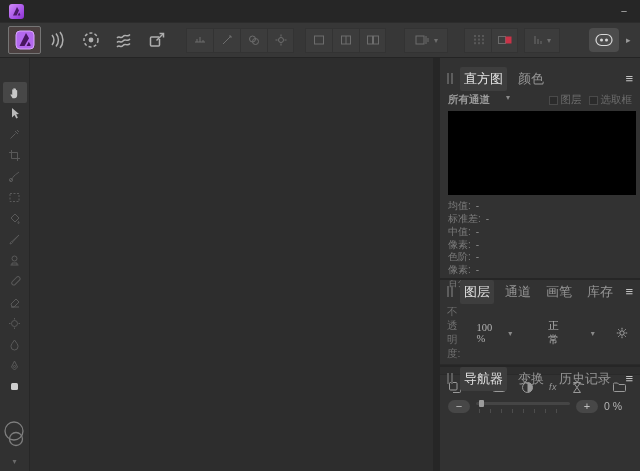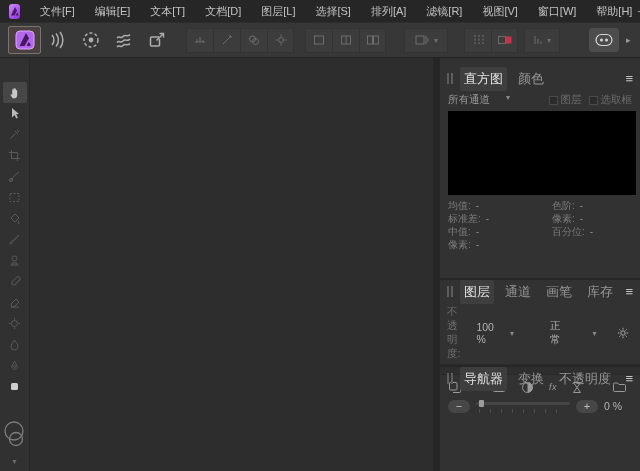--- a/index.html
+++ b/index.html
@@ -52,37 +52,37 @@
   .panel:first-child { border-top:none; }
   .panel-header { height:23px; display:flex; align-items:center; padding:0 7px; gap:7px; }
   .grip { display:flex; gap:2px; }
   .grip i { width:2px; height:11px; background:#5d5d5d; }
   .tab { font-size:13px; color:#969696; padding:3px 4px; white-space:nowrap; }
   .tab.active { color:#e2e2e2; background:#3e3e3e; border-radius:2px; }
   .hamburger { margin-left:auto; color:#c2c2c2; font-size:13px; line-height:1; }
   .chev { font-size:8px; color:#8a8a8a; }
   
   .hist-controls { display:flex; align-items:center; padding:3px 8px 1px; font-size:10.5px; gap:5px; }
-  .dd-flat { display:flex; align-items:flex-start; gap:16px; color:#9a9a9a; }
+  .dd-flat { display:flex; align-items:flex-start; gap:16px; color:#9a9a9a;font-weight:bold; }
   .cb-group { margin-left:auto; display:flex; gap:7px; align-items:center; color:#6c6c6c; font-size:10.5px; }
   .cb { display:flex; align-items:center; gap:3px; }
   .cbx { width:9px; height:9px; background:#2b2b2b; border:1px solid #4a4a4a; }
   .hist-box { height:84px; background:#000; margin:3px 4px 0 8px; }
-  .hist-stats { display:flex; padding:5px 8px 0; font-size:10px; color:#7b7b7b; }
+  .hist-stats { display:flex; padding:5px 8px 0; font-size:10px; color:#7b7b7b;flex-direction:column; }
   .hist-col { display:flex; flex-direction:column; gap:1px; }
   .hist-col.left { width:104px; }
   .hist-row { display:flex; gap:5px; line-height:12px; }
   .hist-row .v { color:#8d8d8d; }
   .hist-minmax { display:flex; align-items:center; padding:8px 8px 6px; font-size:10.5px; color:#8a8a8a; }
   .hist-minmax .v { color:#d6d6d6; margin-left:7px; }
   .mm-max { margin-left:auto; margin-right:26px; display:flex; align-items:center; }
   
   .layers-controls { display:flex; align-items:center; font-size:10.5px; padding:2px 7px 3px; gap:16px; }
   .lbl-dim { color:#6f6f6f; }
-  .val { color:#b3b3b3; }
+  .val { color:#b3b3b3;font-family:Liberation Serif, serif; }
   .blend { margin-left:20px; }
   .layers-controls .spacer { flex:1; }
   .layers-empty { height:11px; background:#2e2e2e; border-top:1px solid #2a2a2a; border-bottom:1px solid #2a2a2a; }
   .layers-icons { display:flex; align-items:center; height:24px; padding:0 8px; gap:15px; }
   .li-spacer { flex:1; }
   .fx-label { font-size:9px; color:#9a9a9a; font-style:italic; letter-spacing:.5px; }
   
   .nav-zoom { display:flex; align-items:center; padding:8px 8px 0; gap:6px; }
   .zoombtn { width:22px; height:13px; background:#474747; border-radius:7px; color:#c0c0c0;
     font-size:11px; line-height:11px; display:flex; align-items:center; justify-content:center; }
@@ -96,33 +96,20 @@
 </style>
 </head>
 <body>
 
 <div class="menubar">
   <div class="appicon">
     <svg width="11" height="11" viewBox="0 0 11 11">
         <path d="M2 9.5L6 1l2 3.4L5.6 9.5z M6.6 9.5l1.6-3 1 1.7v1.3z" fill="#4a1a66"></path>
       </svg>
   </div>
-  <div class="menu-items">
-    <span class="menu-item">文件[F]</span>
-    <span class="menu-item">编辑[E]</span>
-    <span class="menu-item">文本[T]</span>
-    <span class="menu-item">文档[D]</span>
-    <span class="menu-item">图层[L]</span>
-    <span class="menu-item">选择[S]</span>
-    <span class="menu-item">排列[A]</span>
-    <span class="menu-item">滤镜[R]</span>
-    <span class="menu-item">视图[V]</span>
-    <span class="menu-item">窗口[W]</span>
-    <span class="menu-item">帮助[H]</span>
-  </div>
   <div class="win-controls">
     <span class="win-btn">−</span>
 
   </div>
 </div>
 
 <div class="toolbar">
   <div class="tb-group" style="margin-left:8px">
     <div class="persona-btn active">
       <span>
@@ -555,21 +542,21 @@
     </div>
 
     <div class="panel" style="flex:1">
       <div class="panel-header">
         <span class="grip">
             <i></i>
             <i></i>
           </span>
         <span class="tab active">导航器</span>
         <span class="tab">变换</span>
-        <span class="tab">不透明度</span>
+        <span class="tab">历史记录</span>
         <span class="hamburger">≡</span>
       </div>
       <div class="nav-zoom">
         <span class="zoombtn">−</span>
         <span class="slider">
           <span class="track"></span>
           <span class="thumb"></span>
           <span class="ticks"></span>
         </span>
         <span class="zoombtn">+</span>

